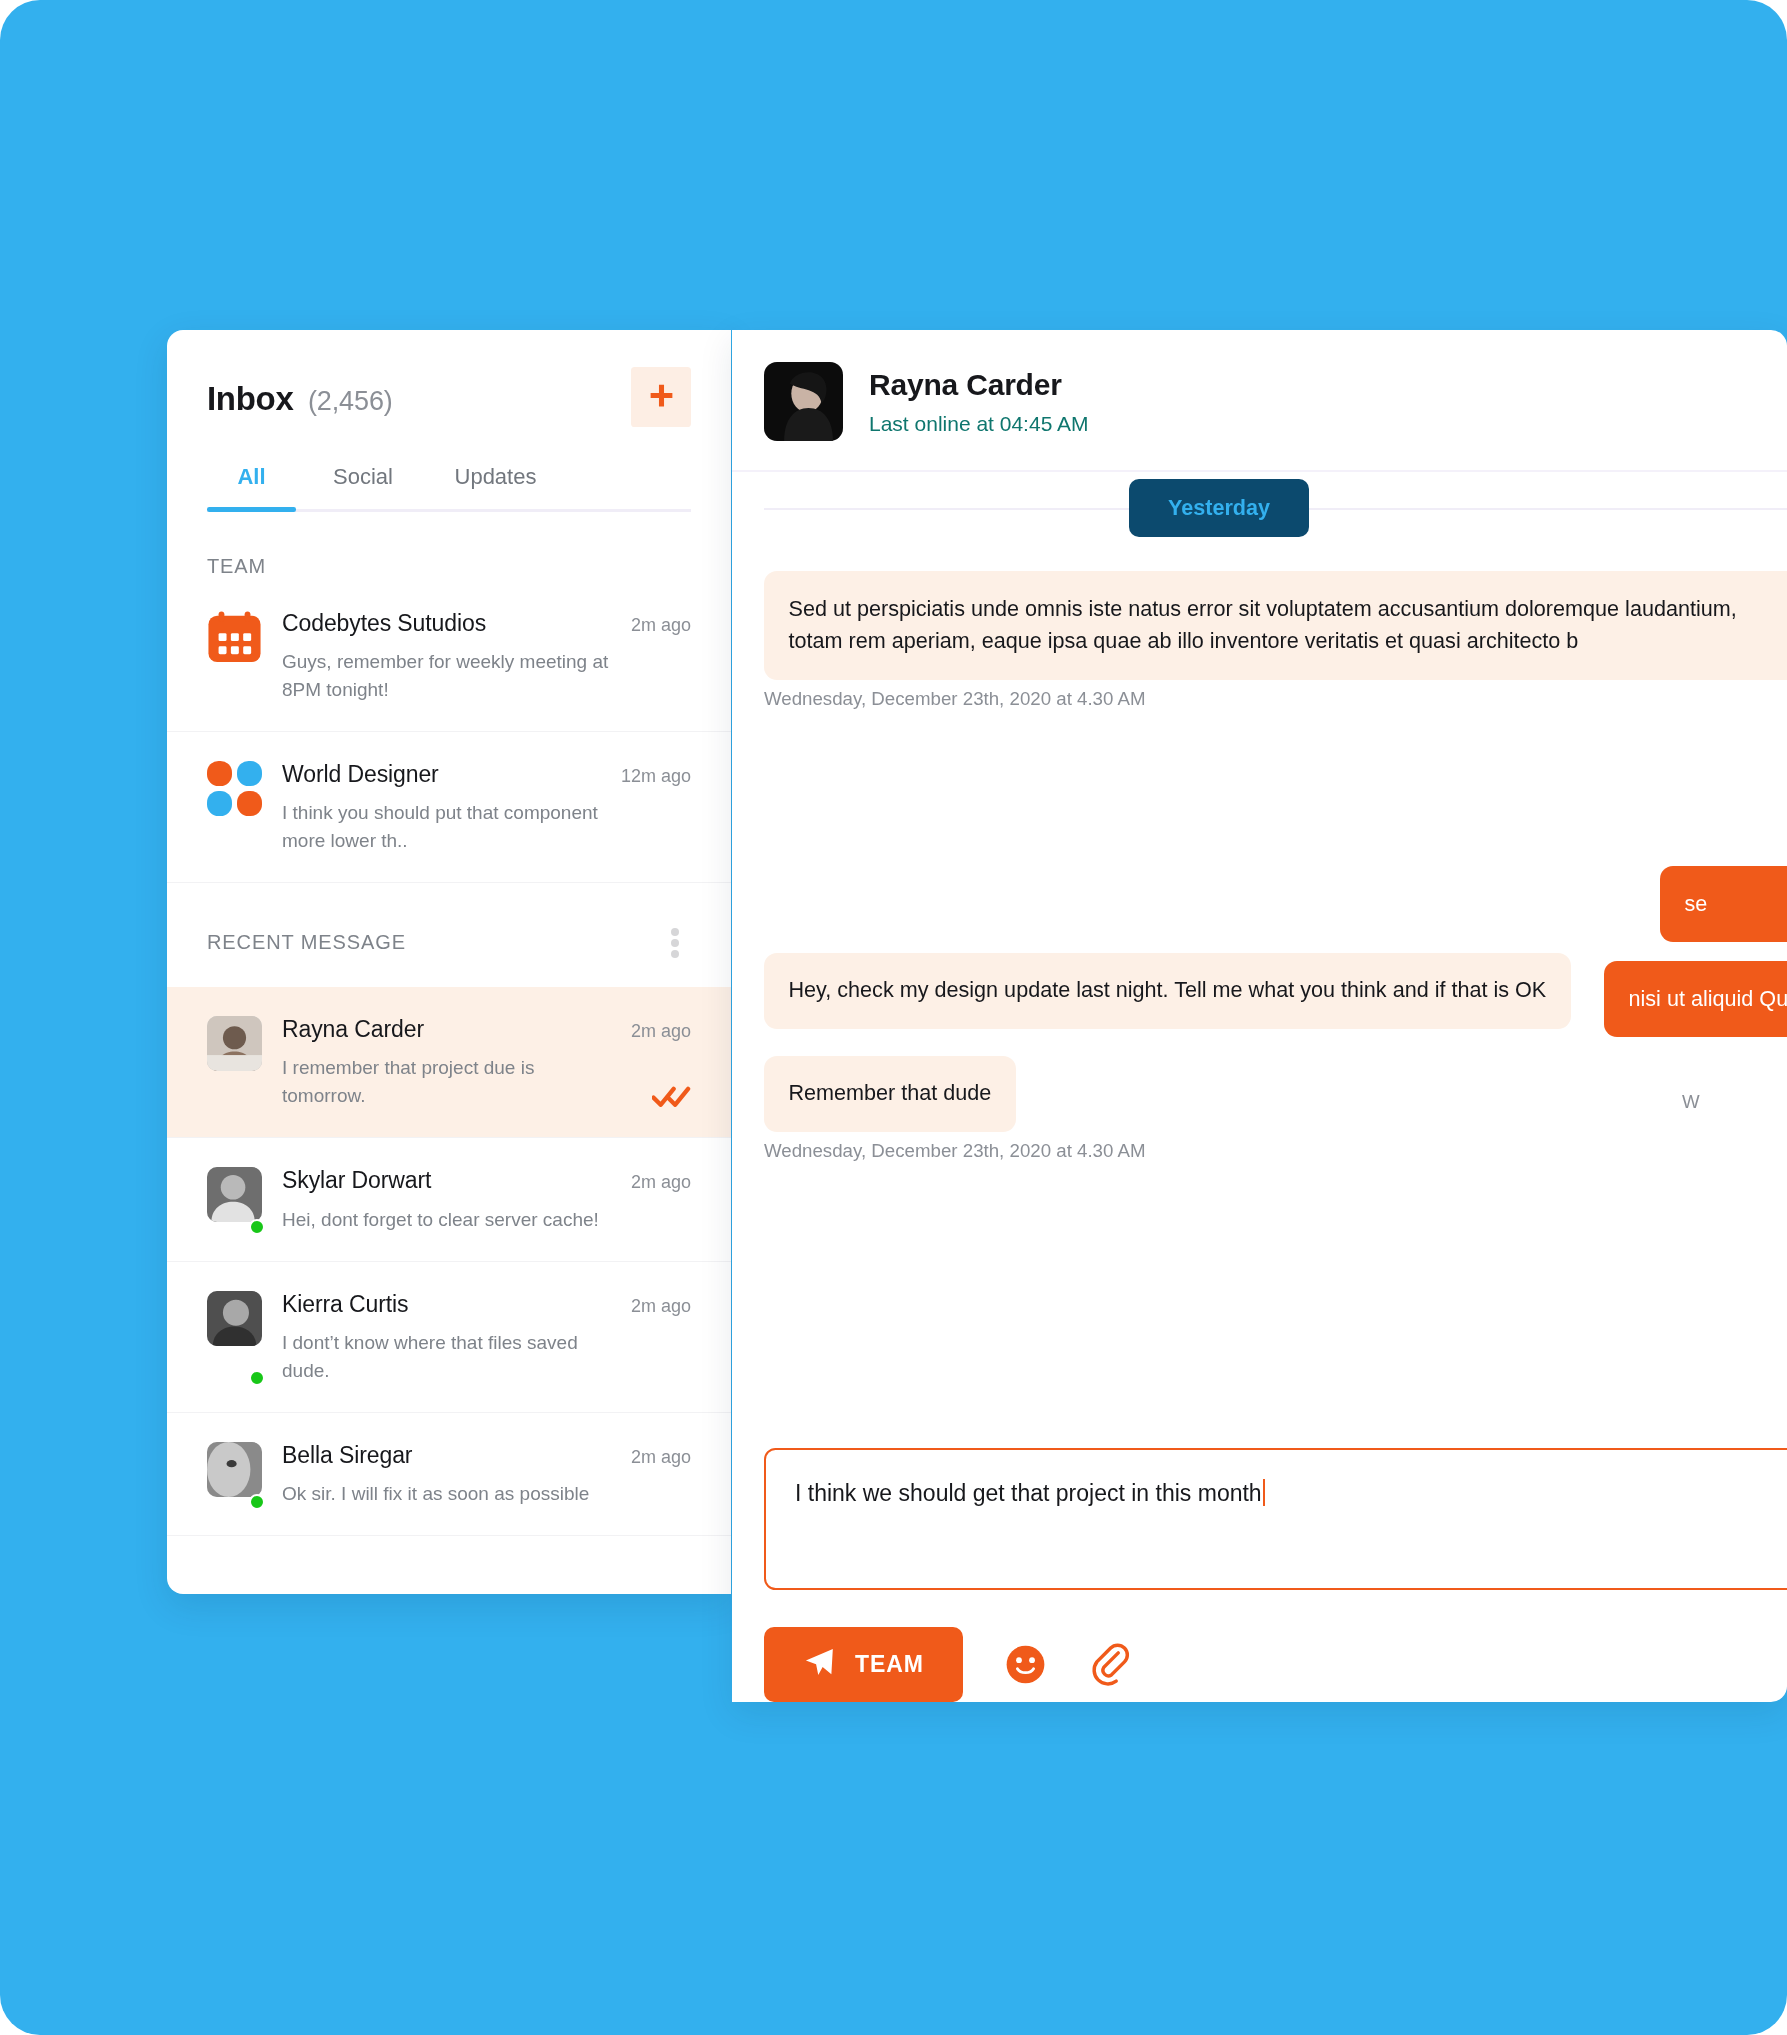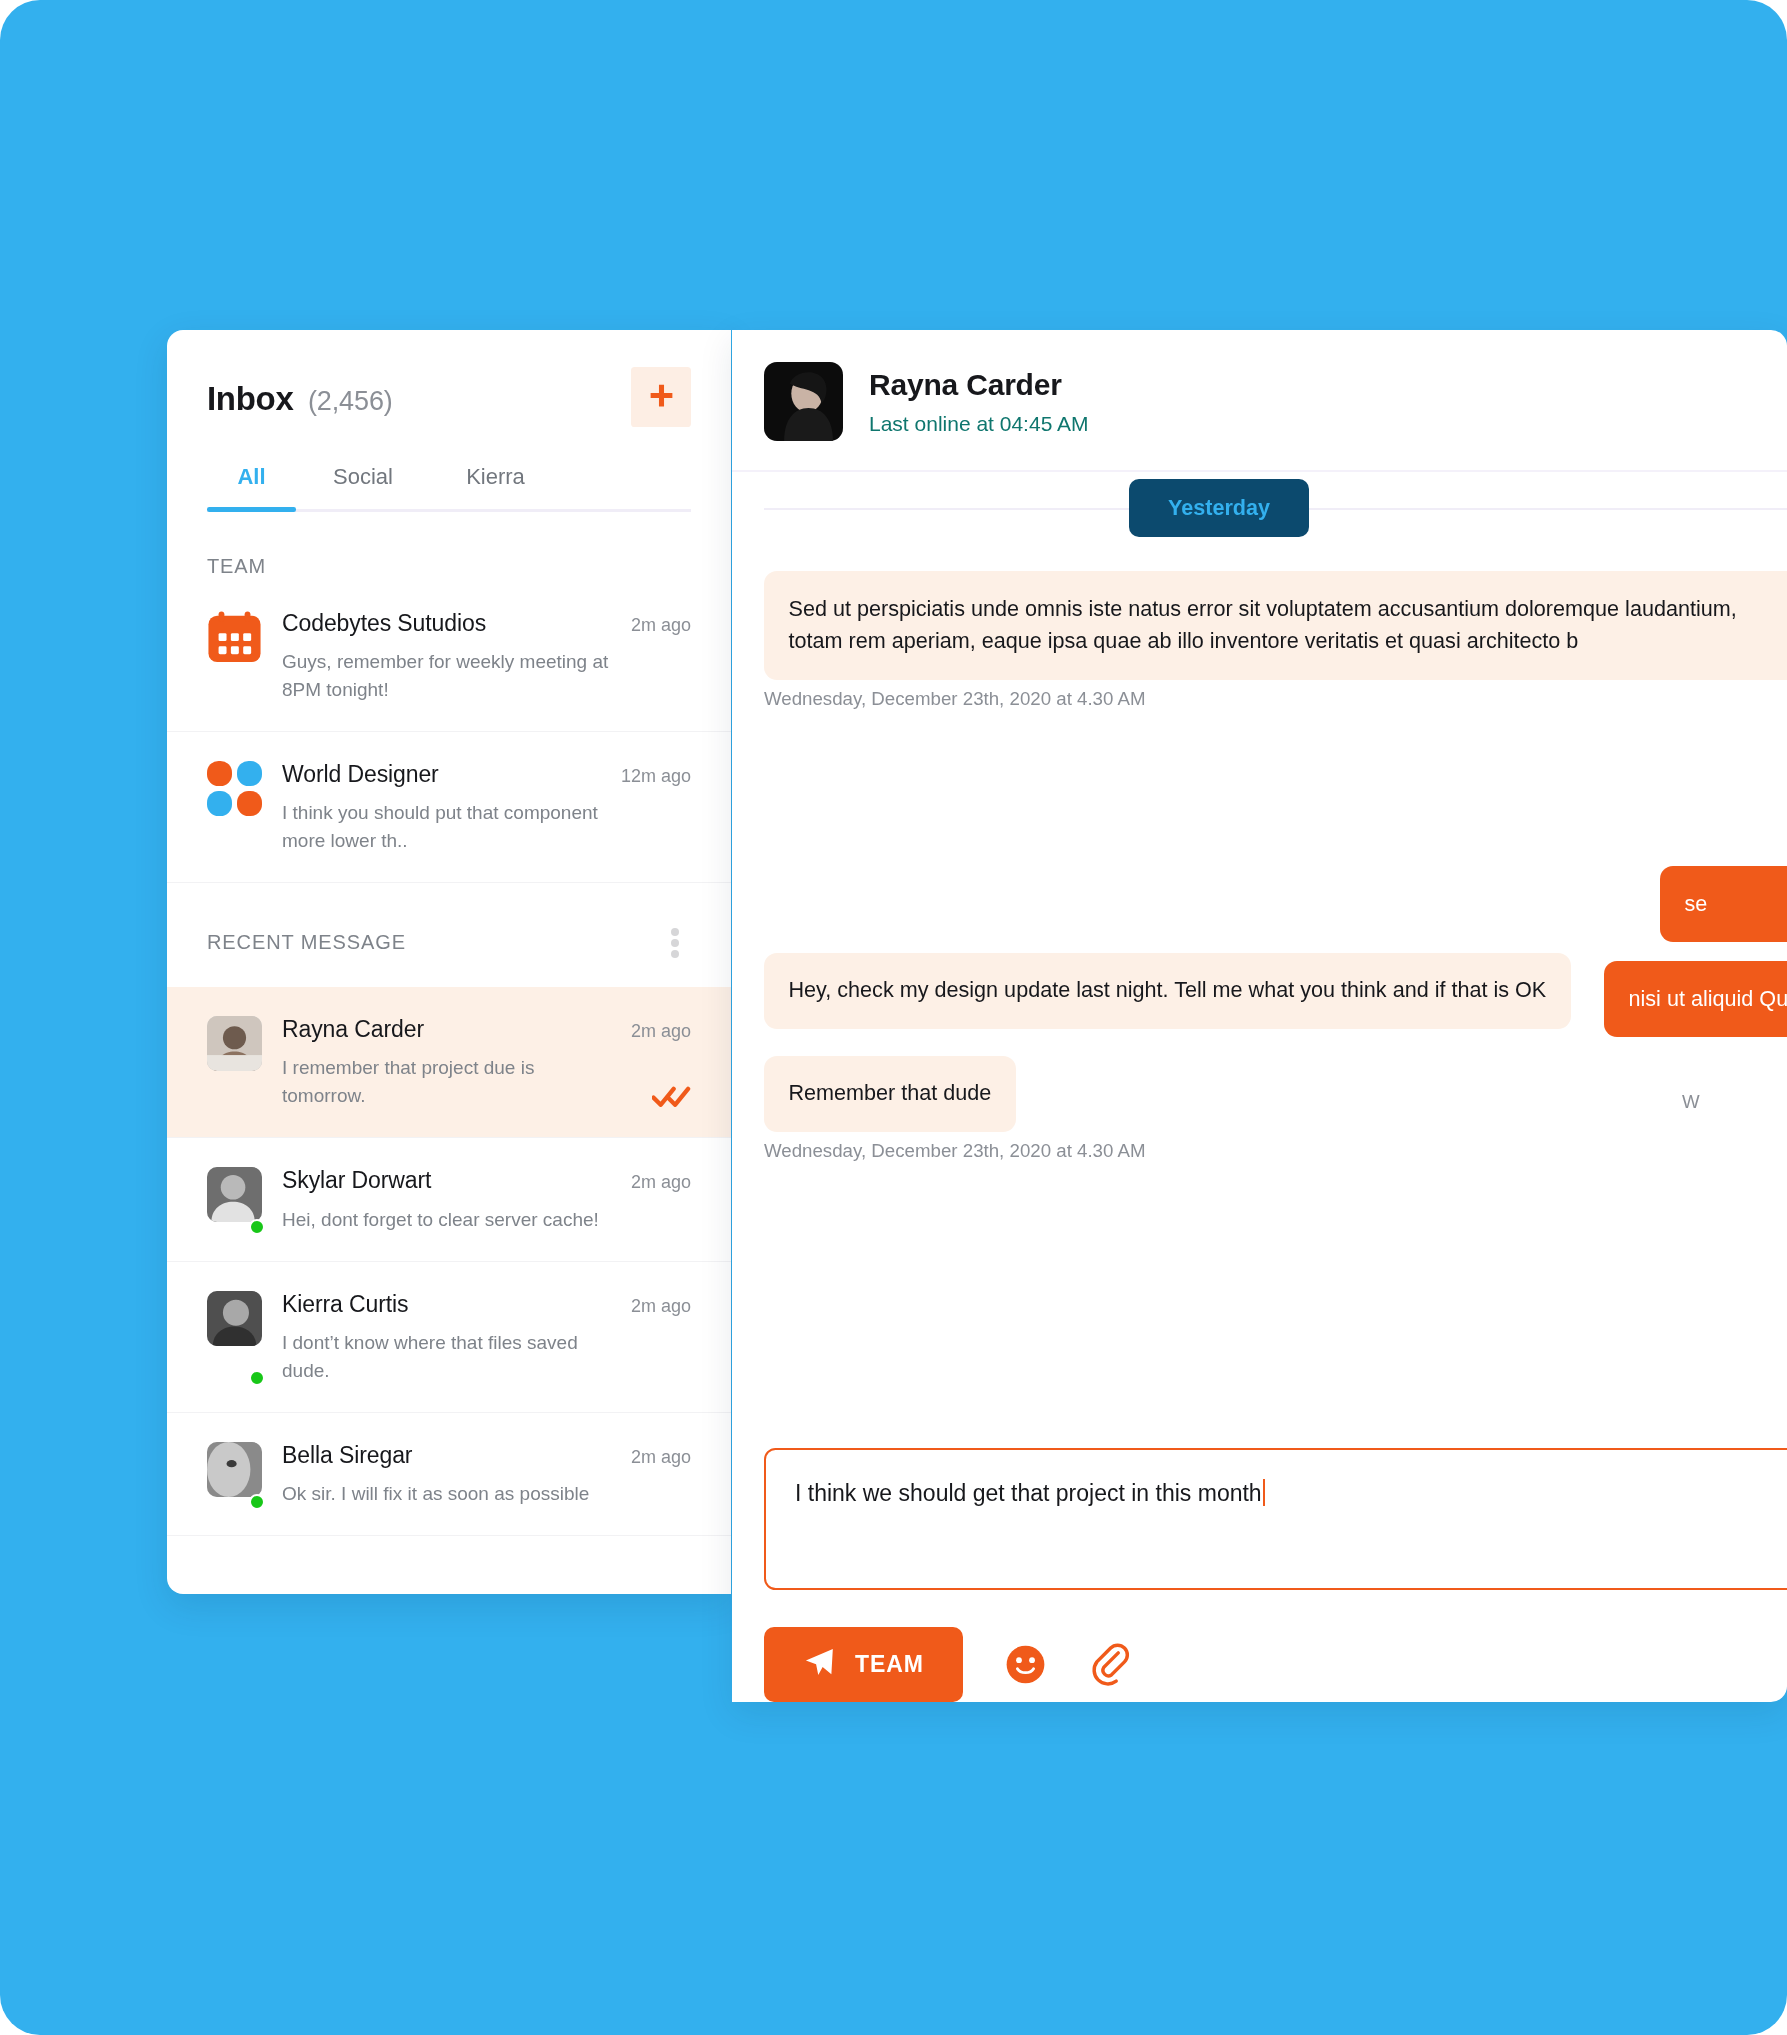--- a/index.html
+++ b/index.html
@@ -217,21 +217,21 @@
           <svg viewBox="0 0 40 40" fill="none">
               <path d="M20 5 V35 M5 20 H35" stroke="#F05A1A" stroke-width="7" stroke-linecap="butt"></path>
             </svg>
         </span>
       </button>
     </div>
 
     <div class="tabs">
       <button class="tab t-all">All</button>
       <button class="tab t-social">Social</button>
-      <button class="tab t-updates">Kierra</button>
+      <button class="tab t-updates">Updates</button>
       <div class="tab-rule"></div>
       <div class="tab-underline"></div>
     </div>
 
     <div class="sb-scroll">
 
       <div class="sec-label">TEAM</div>
 
       <div class="conv first-team">
         <div class="av-wrap">

